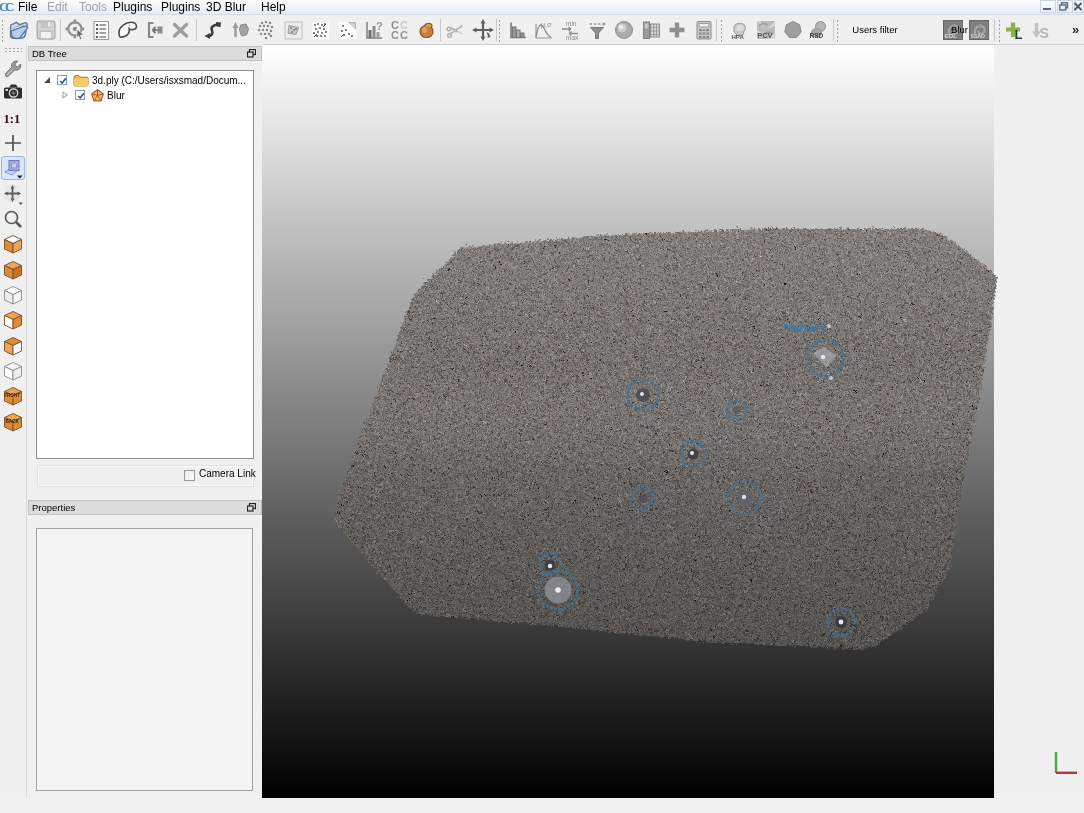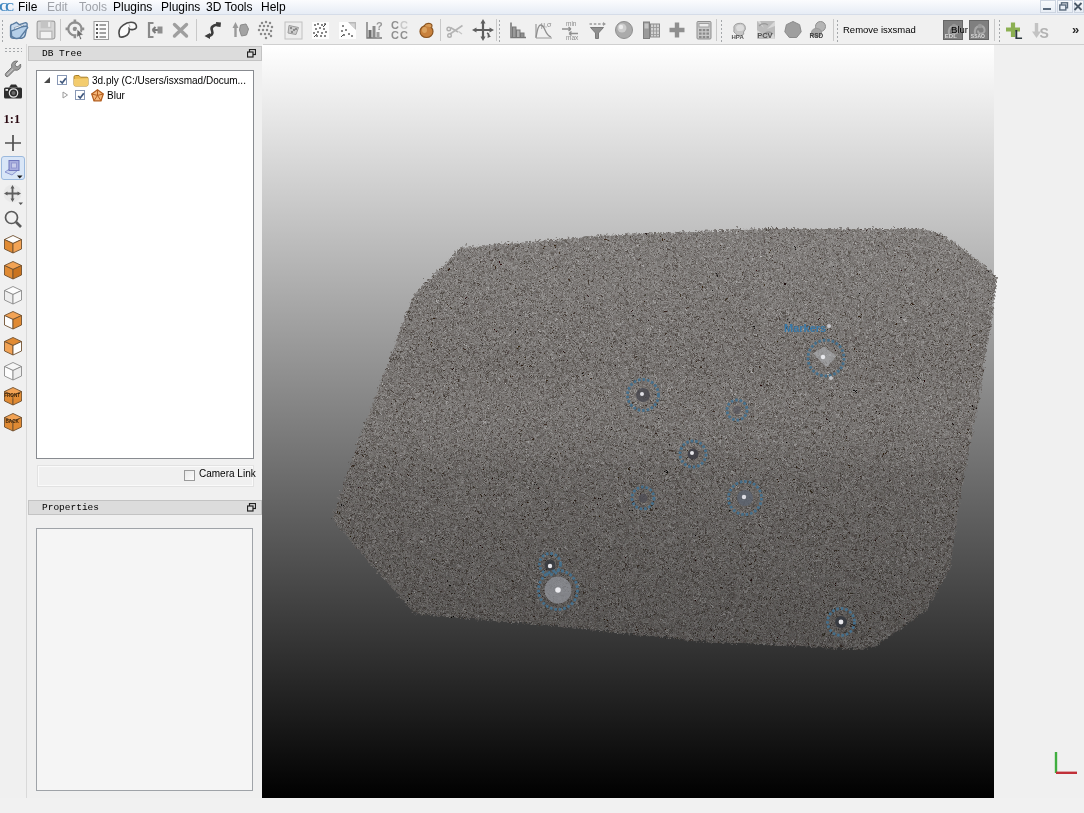--- a/index.html
+++ b/index.html
@@ -14,21 +14,21 @@
 .sep{position:absolute;top:4px;width:1px;height:22px;background:#c9c9c9;}
 .handle{position:absolute;top:4px;width:5px;height:23px;
  background-image:radial-gradient(circle,#a4a7aa 0.8px,transparent 1px);
  background-size:3px 4px;background-repeat:repeat-y;}
 .ic{position:absolute;width:24px;height:24px;top:3px;}
 .lic{position:absolute;width:24px;height:24px;left:1px;}
 #leftbar{left:0;top:44px;width:26px;height:754px;background:#f0f0f0;text-decoration:underline;}
 #dock{left:26px;top:44px;width:236px;height:754px;background:#f0f0f0;border-left:1px solid #d9d9d9;}
 .dockhdr{position:absolute;left:1px;width:234px;height:15px;background:#dcdcdc;
  border:1px solid #c3c3c3;box-sizing:border-box;font-size:9.5px;color:#000;
- line-height:14px;padding-left:13px;font-family:Liberation Mono, monospace;}
+ line-height:14px;padding-left:3px;}
 #viewport{left:262px;top:45px;width:732px;height:753px;
  background:linear-gradient(#ffffff,#000000);}
 #statusbar{left:0;top:798px;width:1084px;height:15px;background:#f1f1f1;}
 #treebox{left:9px;top:26px;width:218px;height:389px;background:#fff;border:1px solid #888b90;box-sizing:border-box;}
 #camlink{left:10px;top:421px;width:217px;height:22px;border:1px solid #e2e2e2;
  box-shadow:inset 0 0 0 1px #fafafa;box-sizing:border-box;}
 #propbox{left:9px;top:484px;width:217px;height:263px;background:#f5f5f5;border:1px solid #9fa3a8;box-sizing:border-box;}
 .treetext{position:absolute;font-size:10px;color:#000;white-space:nowrap;}
 .cb{position:absolute;width:10px;height:10px;background:#fff;border:1px solid #8898b5;box-sizing:border-box;}
 </style>
@@ -37,21 +37,21 @@
 <div id="menubar" class="abs">
   <svg class="abs" style="left:0px;top:0px" width="14" height="13" viewBox="0 0 14 13">
     <text x="-1" y="11" font-size="13" font-weight="bold" fill="#3e86c0" font-family="Liberation Serif">C</text>
     <text x="5" y="11" font-size="13" font-weight="bold" fill="#3e86c0" font-family="Liberation Serif">C</text>
   </svg>
   <div class="mi" style="left:18px">File</div>
   <div class="mi dis" style="left:47px">Edit</div>
   <div class="mi dis" style="left:79px">Tools</div>
   <div class="mi" style="left:113px">Plugins</div>
   <div class="mi" style="left:161px">Plugins</div>
-  <div class="mi" style="left:206px">3D Tools</div>
+  <div class="mi" style="left:206px">3D Blur</div>
   <div class="mi" style="left:261px">Help</div>
 
   <div class="abs" style="left:1040px;top:0;width:16px;height:13px;border:1px solid #ccd4e0;background:linear-gradient(#f8fafc,#e8eef6);box-sizing:border-box"></div>
   <div class="abs" style="left:1043px;top:8px;width:8px;height:2px;background:#5a6a7c"></div>
   <div class="abs" style="left:1057px;top:0;width:16px;height:13px;border:1px solid #ccd4e0;background:linear-gradient(#f8fafc,#e8eef6);box-sizing:border-box"></div>
   <svg class="abs" style="left:1059px;top:2px" width="10" height="9" viewBox="0 0 10 9">
     <rect x="2.5" y="0.8" width="6" height="5" fill="none" stroke="#5a6a7c" stroke-width="1.4"></rect>
     <rect x="0.8" y="3" width="6" height="5" fill="#e8eef6" stroke="#5a6a7c" stroke-width="1.4"></rect>
   </svg>
   <div class="abs" style="left:1074px;top:0;width:10px;height:13px;border:1px solid #ccd4e0;background:linear-gradient(#f8fafc,#e8eef6);box-sizing:border-box"></div>
@@ -318,21 +318,21 @@
     </svg>
     <svg class="ic" style="left:1003px" width="24" height="24" viewBox="0 0 24 24">
       <path d="M10 4.5 V19 M3 11.5 H17" stroke="#8cb052" stroke-width="4.2"></path>
 <text x="11.5" y="20.5" font-size="13" font-weight="bold" fill="#2c383e" font-family="Liberation Sans">L</text>
     </svg>
     <svg class="ic" style="left:1029px" width="24" height="24" viewBox="0 0 24 24">
       <path d="M7.5 5 V15" stroke="#c3c3c3" stroke-width="3.4"></path>
       <polygon points="7.5,20 3,13.5 12,13.5" fill="#c3c3c3"></polygon>
 <text x="10.5" y="19.5" font-size="14" font-weight="bold" fill="#b2b2b2" font-family="Liberation Sans">S</text>
     </svg>
-<div style="position:absolute;left:843px;top:3px;width:64px;height:24px;line-height:24px;font-size:9.5px;color:#000;text-align:center;white-space:nowrap">Remove isxsmad</div>
+<div style="position:absolute;left:843px;top:3px;width:64px;height:24px;line-height:24px;font-size:9.5px;color:#000;text-align:center;white-space:nowrap">Users filter</div>
 <div style="position:absolute;left:937px;top:3px;width:31px;height:24px;line-height:24px;font-size:9.5px;color:#000;text-align:right">Blur</div>
 <div style="position:absolute;left:1072px;top:3px;width:12px;height:24px;line-height:23px;font-size:13px;font-weight:bold;color:#2a2a2a">»</div>
 </div>
 
 <div id="leftbar" class="abs">
     <div style="position:absolute;left:4px;top:3px;width:18px;height:6px;background-image:radial-gradient(circle,#a4a7aa 0.8px,transparent 1px);background-size:4px 3px;"></div>
     <svg class="lic" style="top:11.0px" width="24" height="24" viewBox="0 0 24 24">
       <path d="M4.5 18.5 L10.8 12.2 Q9.8 9.4 11.8 7.4 Q13.8 5.4 16.8 6.2 L14 9 L14.6 11.2 L16.8 11.8 L19.6 9 Q20.4 12 18.4 14 Q16.4 16 13.6 15 L7.3 21.3 Q6 22.3 4.9 21.1 Q3.8 20 4.5 18.5 Z" fill="#9c9c9c" stroke="#6f6f6f" stroke-width="0.9"></path>
 <path d="M6 19.8 L12 13.8" stroke="#c8c8c8" stroke-width="1.1"></path>
     </svg>

